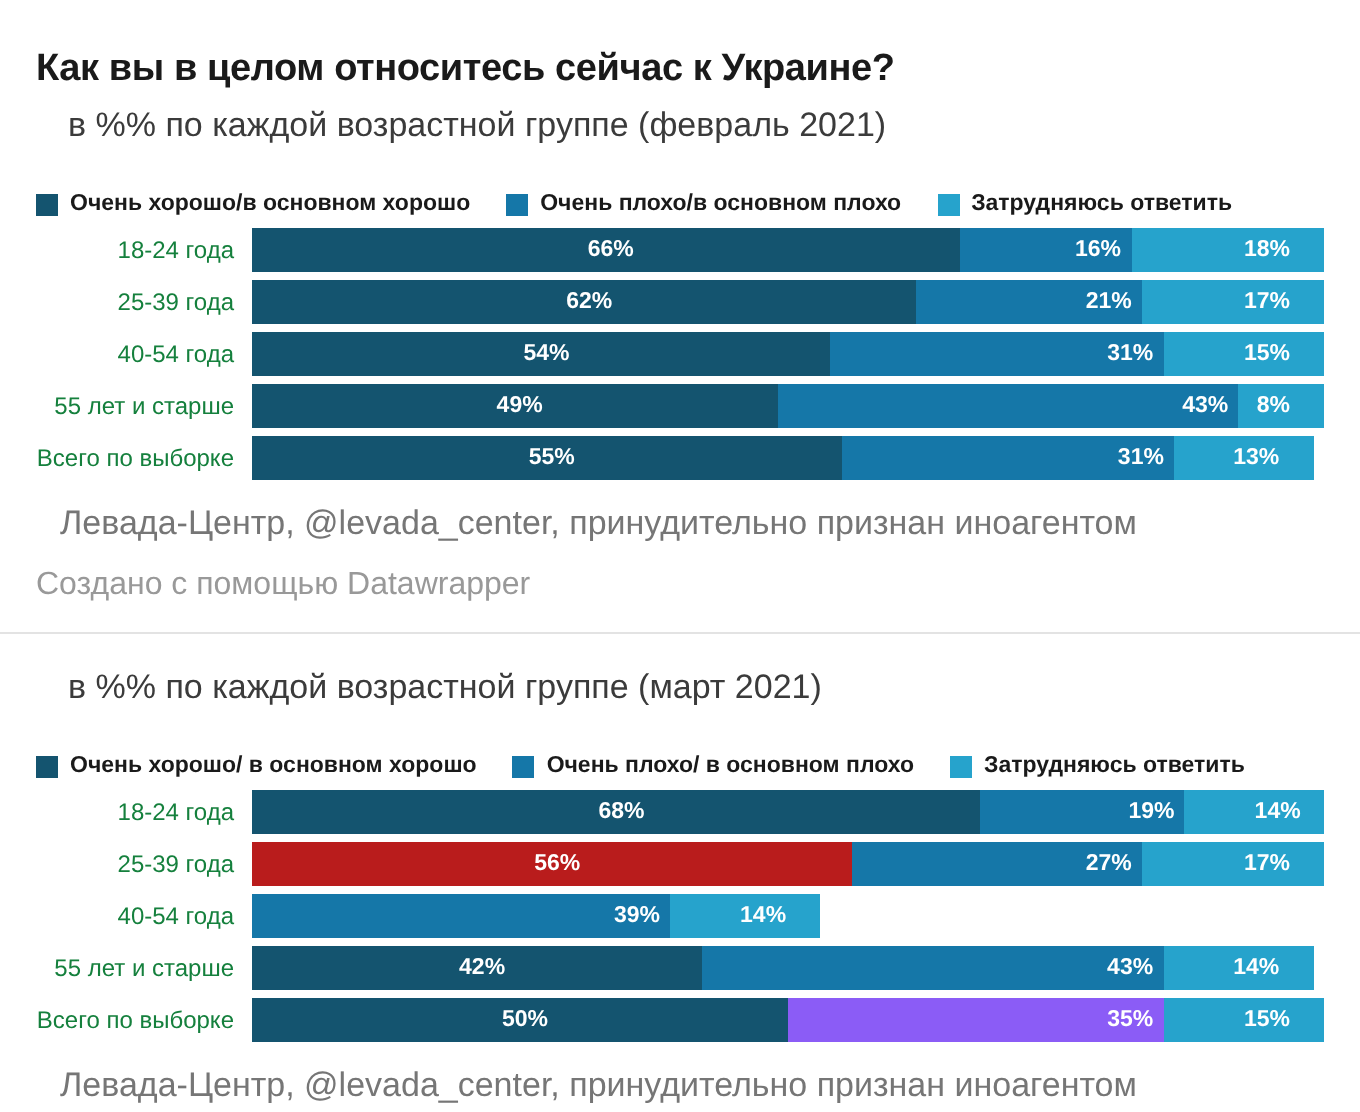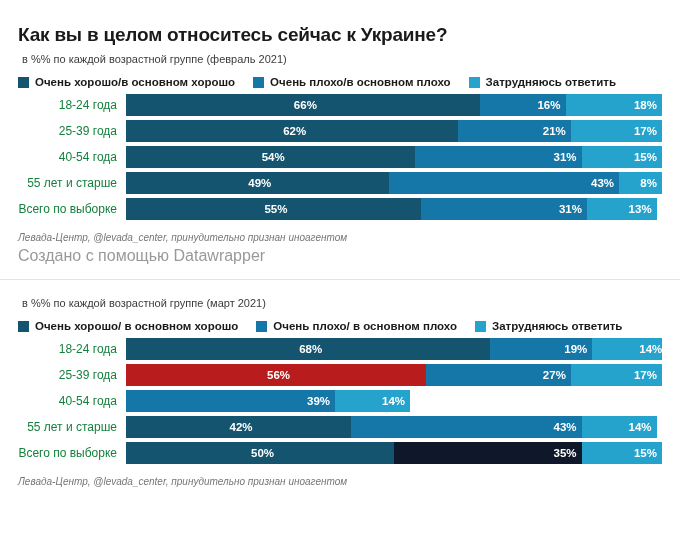--- a/index.html
+++ b/index.html
@@ -22,29 +22,29 @@
   }
   .chart-title {
     font-size: 19px;
     font-weight: bold;
     color: #1a1a1a;
     margin: 0;
     padding-top: 24px;
     letter-spacing: -0.2px;
   }
   .chart-subtitle {
-    font-size: 11px;
+    font-size: 17px;
     color: #3b3b3b;
-    margin: 7px 0 0 4px;
+    margin: 7px 0 0 16px;
   }
   .legend {
     display: flex;
     flex-direction: row;
     align-items: center;
-    margin-top: 11px;
+    margin-top: 23px;
     margin-bottom: 6px;
   }
   .legend-item {
     display: flex;
     flex-direction: row;
     align-items: center;
     margin-right: 18px;
     font-size: 11.5px;
     font-weight: bold;
     color: #1a1a1a;
@@ -92,29 +92,28 @@
     height: 22px;
     box-sizing: border-box;
     font-size: 11.5px;
     font-weight: bold;
     color: #ffffff;
     overflow: hidden;
     white-space: nowrap;
   }
   .seg.s0 { padding-left: 5px; justify-content: center; }
   .seg.s1 { padding-right: 5px; justify-content: flex-end; }
-  .seg.s2 { padding-right: 5px; justify-content: flex-end; }
+  .seg.s2 { padding-right: 17px; justify-content: flex-end; }
   .footer {
     margin-top: 12px;
   }
   .source {
-    font-size: 10px;
-    font-style: italic;
+    font-size: 17px;
     color: #767676;
-    margin: 0;
+    margin: 12px;
   }
   .credit {
     font-size: 16px;
     color: #999999;
     margin: 4px 0 0 0;
   }
   .divider {
     height: 1px;
     background: #e3e3e3;
     margin: 14px 0 0 0;
@@ -296,21 +295,21 @@
             <span>14%</span>
           </div>
       </div>
     </div>
     <div class="bar-row">
       <div class="row-label">Всего по выборке</div>
       <div class="bar-track">
         <div class="seg s0" style="background:#14546f;flex:0 0 50%">
             <span>50%</span>
           </div>
-        <div class="seg s1" style="background:#0f172a;flex:0 0 35%">
+        <div class="seg s1" style="background:#8b5cf6;flex:0 0 35%">
             <span>35%</span>
           </div>
         <div class="seg s2" style="background:#26a3cc;flex:0 0 15%">
             <span>15%</span>
           </div>
       </div>
     </div>
   </div>
 
   <div class="footer">

